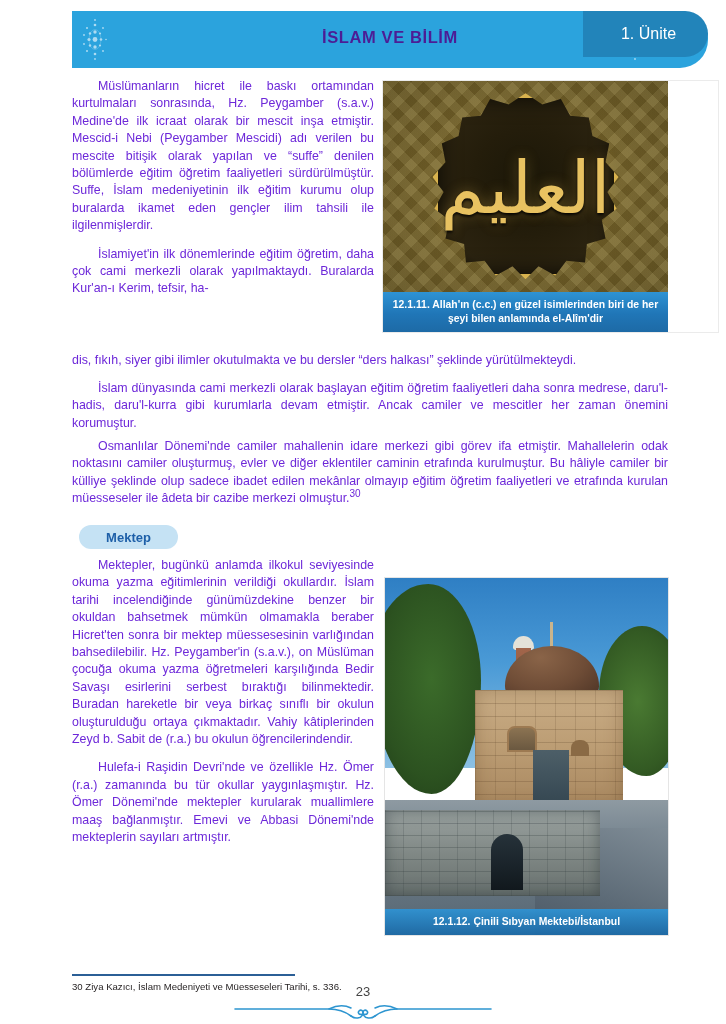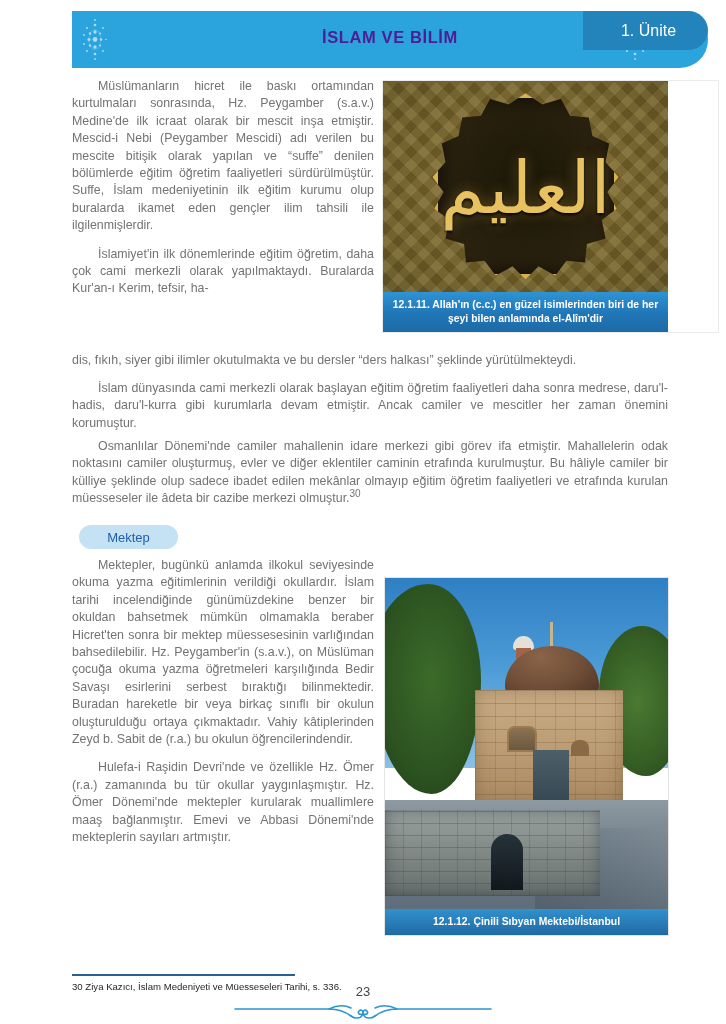--- a/index.html
+++ b/index.html
@@ -44,21 +44,21 @@
     left: 0; right: 0; top: 17px;
     text-align: center;
     font-size: 16.5px;
     font-weight: bold;
     letter-spacing: .6px;
     color: #4c1d95;
   }
   .unit-tab {
     position: absolute;
     left: 583px; top: 11px;
-    width: 125px; height: 39px;
+    width: 125px; height: 46px;
     background: #2284ba;
     border-radius: 0 28px 28px 0;
     color: #ffffff;
     font-size: 16px;
     display: flex;
     align-items: center;
     justify-content: center;
     padding-left: 6px;
   }
 
@@ -78,21 +78,21 @@
     left: 72px; top: 557px;
     width: 302px;
   }
 
   p.body {
     margin: 0 0 11px 0;
     font-size: 12.4px;
     line-height: 17.4px;
     text-align: justify;
     text-indent: 26px;
-    color: #737373;
+    color: #6d28d9;
     -webkit-hyphens: none;
     hyphens: none;
   }
   p.body.cont { text-indent: 0; }
   sup.fn {
     font-size: 10px;
     vertical-align: super;
     line-height: 0;
   }
 
@@ -163,21 +163,21 @@
     position: absolute;
     left: 79px; top: 525px;
     width: 99px; height: 24px;
     background: #c5e2f4;
     border-radius: 12px;
     display: flex;
     align-items: center;
     justify-content: center;
     color: #1d5fa8;
     font-size: 13px;
-    font-weight: normal;
+    font-weight: bold;
   }
 
   
   .fig2 {
     position: absolute;
     left: 385px; top: 578px;
     width: 283px; height: 357px;
     overflow: hidden;
     box-shadow: 0 0 0 1px rgba(0,0,0,.1);
   }

